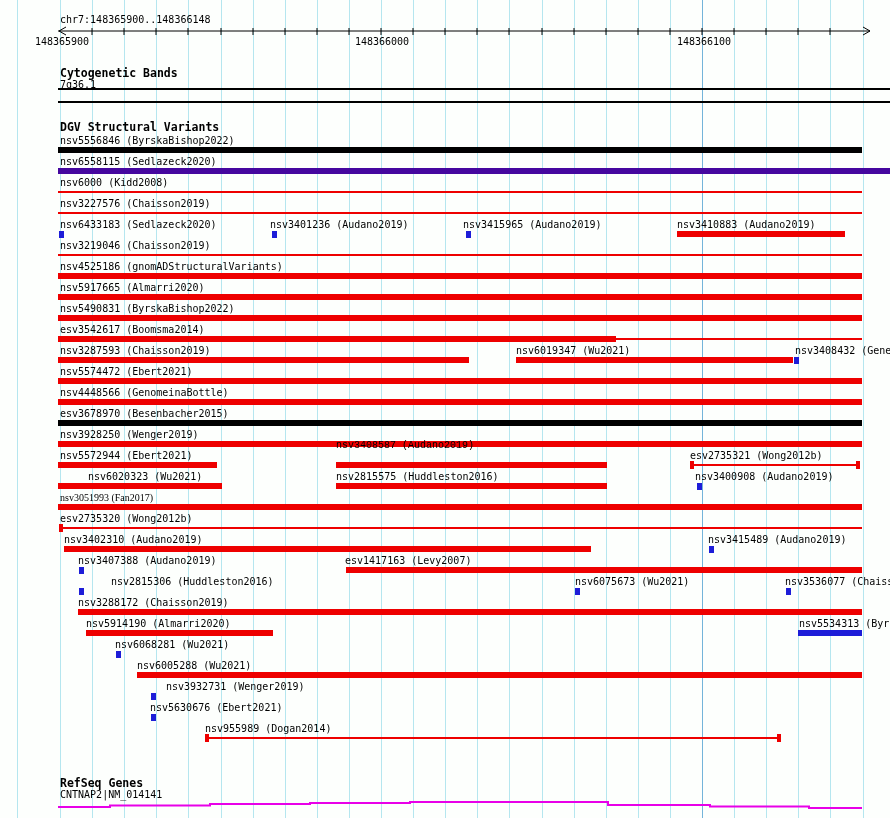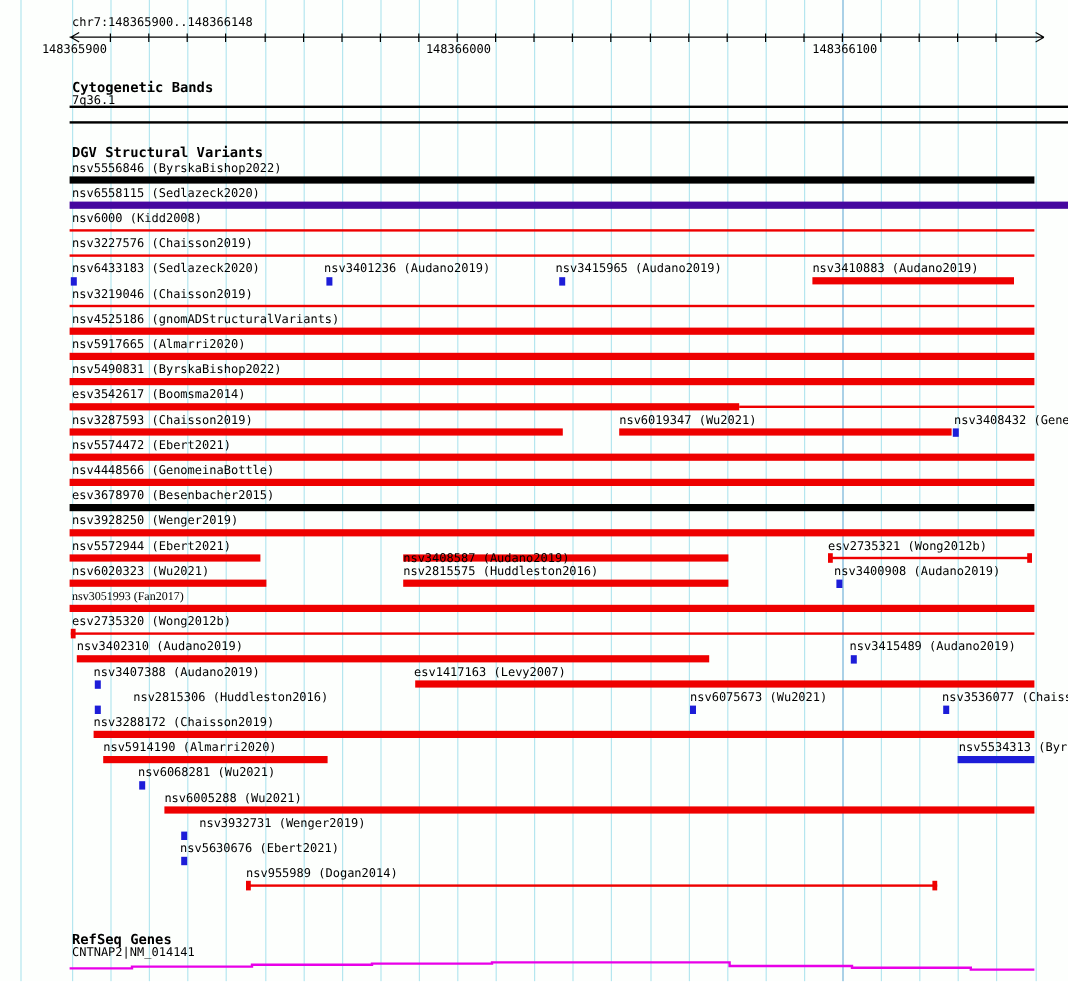--- a/index.html
+++ b/index.html
@@ -99,27 +99,27 @@
       <div class="lbl" style="left: 60px; top: 366px;">nsv5574472 (Ebert2021)</div>
       <div class="glyph" style="left: 58px; top: 378px; width: 804px; height: 6px; background: rgb(238, 0, 0);"></div>
       <div class="lbl" style="left: 60px; top: 387px;">nsv4448566 (GenomeinaBottle)</div>
       <div class="glyph" style="left: 58px; top: 399px; width: 804px; height: 6px; background: rgb(238, 0, 0);"></div>
       <div class="lbl" style="left: 60px; top: 408px;">esv3678970 (Besenbacher2015)</div>
       <div class="glyph" style="left: 58px; top: 420px; width: 804px; height: 6px; background: rgb(0, 0, 0);"></div>
       <div class="lbl" style="left: 60px; top: 429px;">nsv3928250 (Wenger2019)</div>
       <div class="glyph" style="left: 58px; top: 441px; width: 804px; height: 6px; background: rgb(238, 0, 0);"></div>
       <div class="lbl" style="left: 60px; top: 450px;">nsv5572944 (Ebert2021)</div>
       <div class="glyph" style="left: 58px; top: 462px; width: 159px; height: 6px; background: rgb(238, 0, 0);"></div>
-      <div class="lbl" style="left: 336px; top: 460px;">nsv3408587 (Audano2019)</div>
+      <div class="lbl" style="left: 336px; top: 440px; font-family: Liberation Mono, monospace;">nsv3408587 (Audano2019)</div>
       <div class="glyph" style="left: 336px; top: 462px; width: 271px; height: 6px; background: rgb(238, 0, 0);"></div>
       <div class="lbl" style="left: 690px; top: 450px;">esv2735321 (Wong2012b)</div>
       <div class="glyph" style="left: 690px; top: 464px; width: 170px; height: 2px; background: rgb(238, 0, 0);"></div>
       <div class="glyph" style="left: 690px; top: 461px; width: 4px; height: 8px; background: rgb(238, 0, 0);"></div>
       <div class="glyph" style="left: 856px; top: 461px; width: 4px; height: 8px; background: rgb(238, 0, 0);"></div>
-      <div class="lbl" style="left: 60px; top: 471px;">nsv6020323 (Wu2021)</div>
+      <div class="lbl" style="left: 60px; top: 471px; padding-left: 28px;">nsv6020323 (Wu2021)</div>
       <div class="glyph" style="left: 58px; top: 483px; width: 164px; height: 6px; background: rgb(238, 0, 0);"></div>
       <div class="lbl" style="left: 336px; top: 471px;">nsv2815575 (Huddleston2016)</div>
       <div class="glyph" style="left: 336px; top: 483px; width: 271px; height: 6px; background: rgb(238, 0, 0);"></div>
       <div class="lbl" style="left: 695px; top: 471px;">nsv3400908 (Audano2019)</div>
       <div class="glyph" style="left: 697px; top: 483px; width: 5px; height: 7px; background: rgb(29, 29, 216);"></div>
       <div class="lbl" style="left: 60px; top: 492px; font-family: Liberation Serif, serif;">nsv3051993 (Fan2017)</div>
       <div class="glyph" style="left: 58px; top: 504px; width: 804px; height: 6px; background: rgb(238, 0, 0);"></div>
       <div class="lbl" style="left: 60px; top: 513px;">esv2735320 (Wong2012b)</div>
       <div class="glyph" style="left: 59px; top: 527px; width: 803px; height: 2px; background: rgb(238, 0, 0);"></div>
       <div class="glyph" style="left: 59px; top: 524px; width: 4px; height: 8px; background: rgb(238, 0, 0);"></div>

